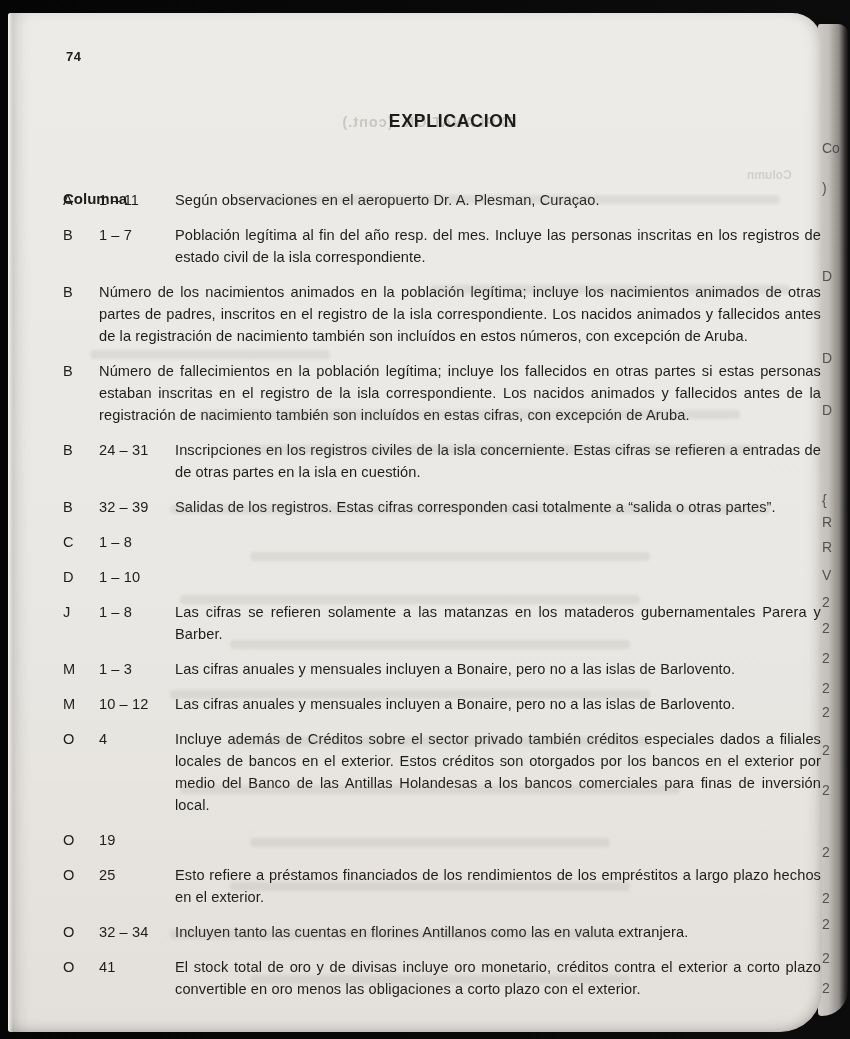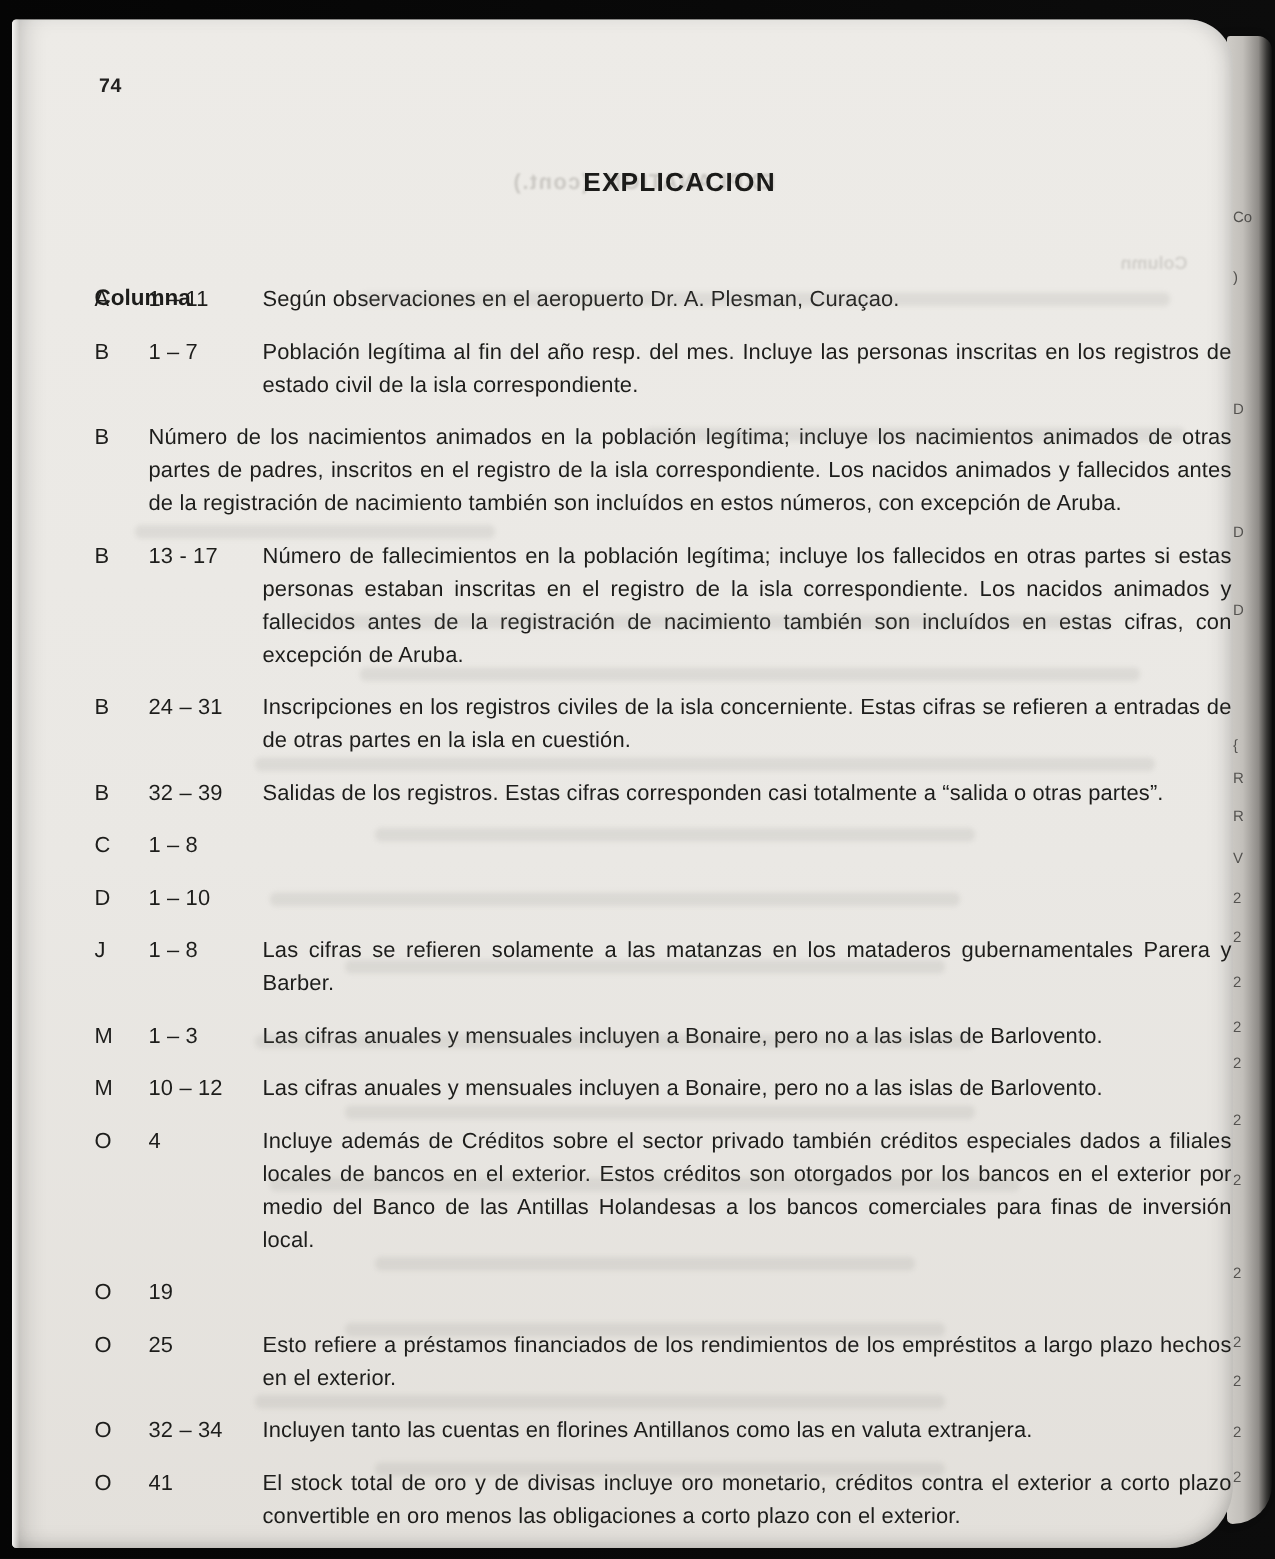--- a/index.html
+++ b/index.html
@@ -19,21 +19,21 @@
     position: absolute;
     left: 818px; top: 24px;
     width: 30px; height: 992px;
     background: linear-gradient(90deg, #cfccc7 0%, #c2bfba 35%, #8e8b87 70%, #3a3937 88%, #101010 100%);
     border-radius: 6px 26px 70px 10px;
     box-shadow: -3px 0 6px rgba(0,0,0,0.25);
   }
   .edge-mark {
     position: absolute;
     left: 4px;
-    font-size: 10px;
+    font-size: 14px;
     color: #3f3e3c;
     opacity: 0.85;
     letter-spacing: 0;
   }
   
   .page {
     position: absolute;
     left: 8px; top: 13px;
     width: 814px; height: 1019px;
     background: linear-gradient(180deg, #edebe7 0%, #eae8e4 55%, #e3e0db 100%);
@@ -174,21 +174,20 @@
     <span class="text">Población legítima al fin del año resp. del mes. Incluye las personas inscritas en los registros de estado civil de la isla correspondiente.</span>
   </div>
 
   <div class="entry">
     <span class="col">B</span>
     <span class="text">Número de los nacimientos animados en la población legítima; incluye los nacimientos animados de otras partes de padres, inscritos en el registro de la isla correspondiente. Los nacidos animados y fallecidos antes de la registración de nacimiento también son incluídos en estos números, con excepción de Aruba.</span>
   </div>
 
   <div class="entry">
     <span class="col">B</span>
-    <span class="range">13 - 17</span>
     <span class="text">Número de fallecimientos en la población legítima; incluye los fallecidos en otras partes si estas personas estaban inscritas en el registro de la isla correspondiente. Los nacidos animados y fallecidos antes de la registración de nacimiento también son incluídos en estas cifras, con excepción de Aruba.</span>
   </div>
 
   <div class="entry">
     <span class="col">B</span>
     <span class="range">24 – 31</span>
     <span class="text">Inscripciones en los registros civiles de la isla concerniente. Estas cifras se refieren a entradas de de otras partes en la isla en cuestión.</span>
   </div>
 
   <div class="entry">

